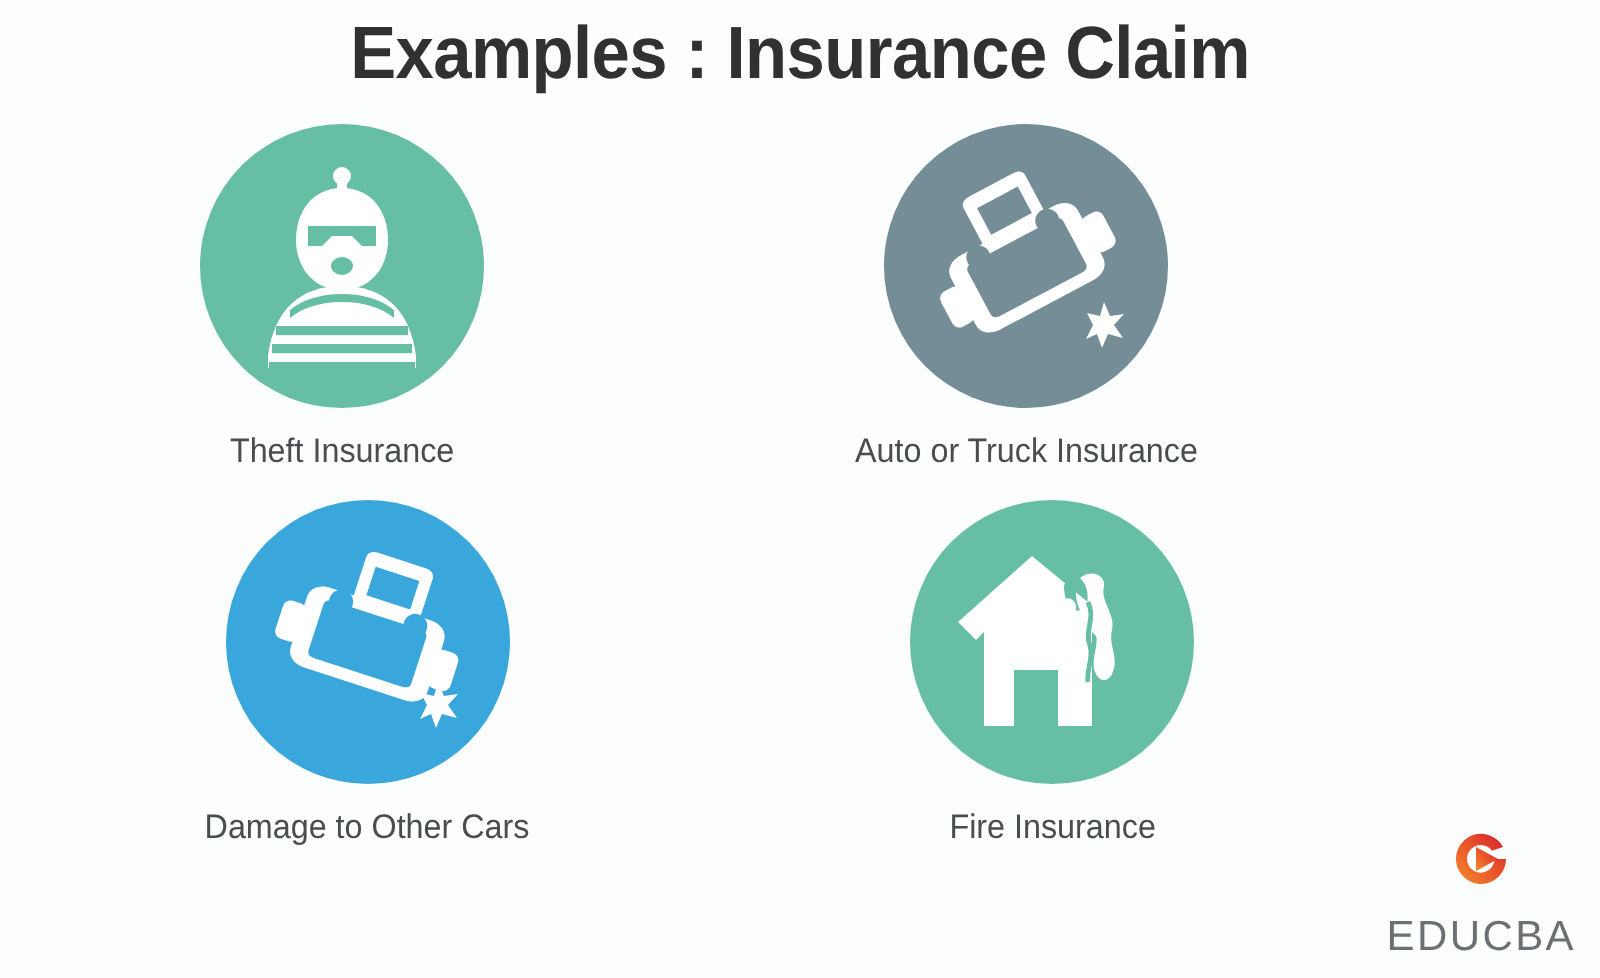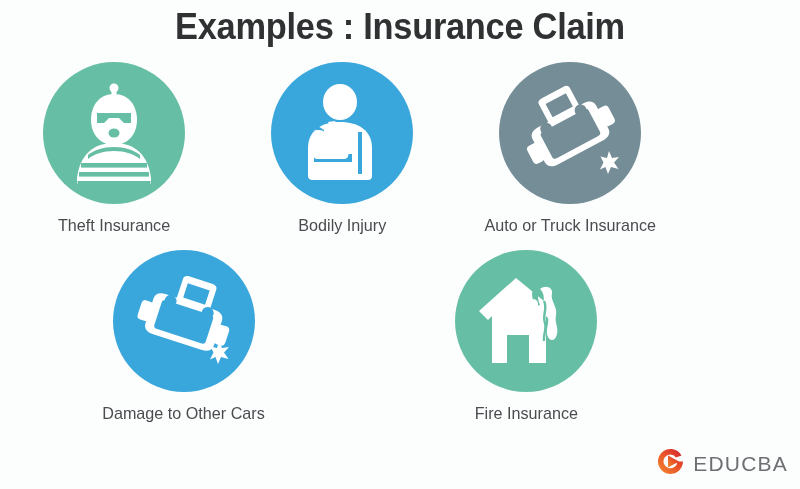--- a/index.html
+++ b/index.html
@@ -81,20 +81,21 @@
     white-space: nowrap;
     transform: scaleX(0.95);
   }
   .brand {
     position: absolute;
     right: 12px;
     bottom: 8px;
     display: flex;
     align-items: center;
     gap: 7px;
+    flex-direction: column;
   }
   .brand-text {
     font-family: "Liberation Sans", sans-serif;
     font-size: 21px;
     font-weight: normal;
     letter-spacing: 1.2px;
     color: #6d7073;
   }
 </style>
 </head>
@@ -131,47 +132,20 @@
                 <rect x="15" y="81" width="66" height="4.6"></rect>
                 <rect x="13" y="90" width="70" height="4.6"></rect>
                 <rect x="11.5" y="99" width="73" height="3"></rect>
               </g>
             </svg>
           </span>
         </div>
         <div class="label">Theft Insurance</div>
       </div>
 
-      <div class="cell">
-        <div class="circle" style="background:#3aa7dc">
-          <span>
-            <svg width="96" height="98" viewBox="0 0 96 98">
-              <g fill="#ffffff">
-
-                <ellipse cx="46" cy="18" rx="17" ry="18"></ellipse>
-
-                <path d="M46 38 C27 38 14 47 14 64 L14 92 C14 94.5 16 96 18.5 96 L74 96 C76.5 96 78 94.5 78 92 L78 64 C78 47 65 38 46 38 Z"></path>
-              </g>
-
-              <path d="M24 42 L20 48 L20 78 L58 78 L58 70 L30 70 L30 46 Z" fill="#3aa7dc"></path>
-              <g fill="#ffffff">
-
-                <path d="M23 46 C21 46 20 47 20 49 L20 72 C20 74 21 75 23 75 L50 75 C53 75 55 72.5 54 70 L31 48 C29.5 46.7 27 46 25 46 Z"></path>
-
-                <path d="M34 38 L50 70 L56 67 L41 37 Z"></path>
-
-                <path d="M46 64 C46 60 50 57 54 58 C58 59 60 63 58 67 C56 71 51 72 48 70 Z"></path>
-              </g>
-
-              <path d="M64 48 L64 90 L68 90 L68 48 Z" fill="#3aa7dc"></path>
-            </svg>
-          </span>
-        </div>
-        <div class="label">Bodily Injury</div>
-      </div>
 
       <div class="cell">
         <div class="circle" style="background:#748d96">
           <span>
             <svg width="104" height="96" viewBox="0 0 104 96">
               <g transform="rotate(-28 52 48)">
 
                 <g fill="#ffffff">
                   <path d="M16 36 C16 31 20 28 26 28 L78 28 C84 28 88 31 88 36 L88 62 C88 67 84 70 78 70 L26 70 C20 70 16 67 16 62 Z"></path>
                 </g>

